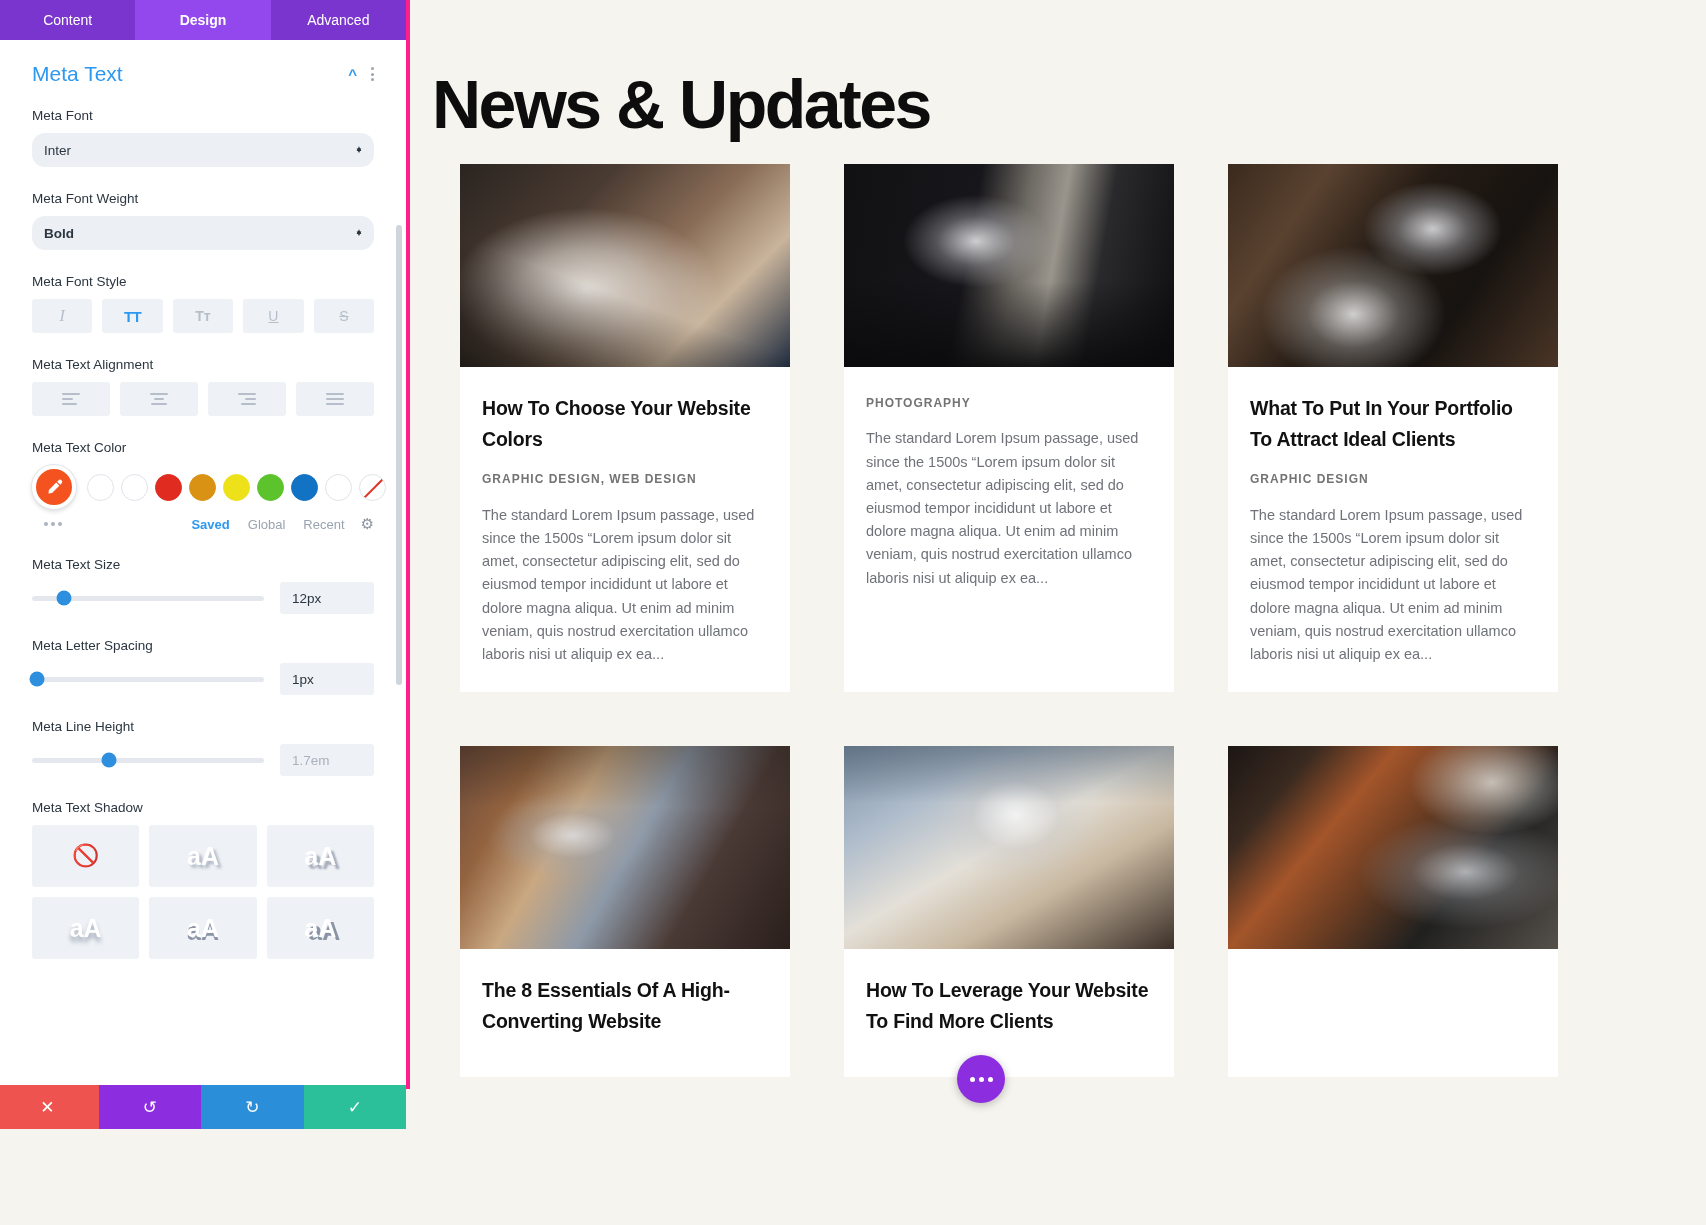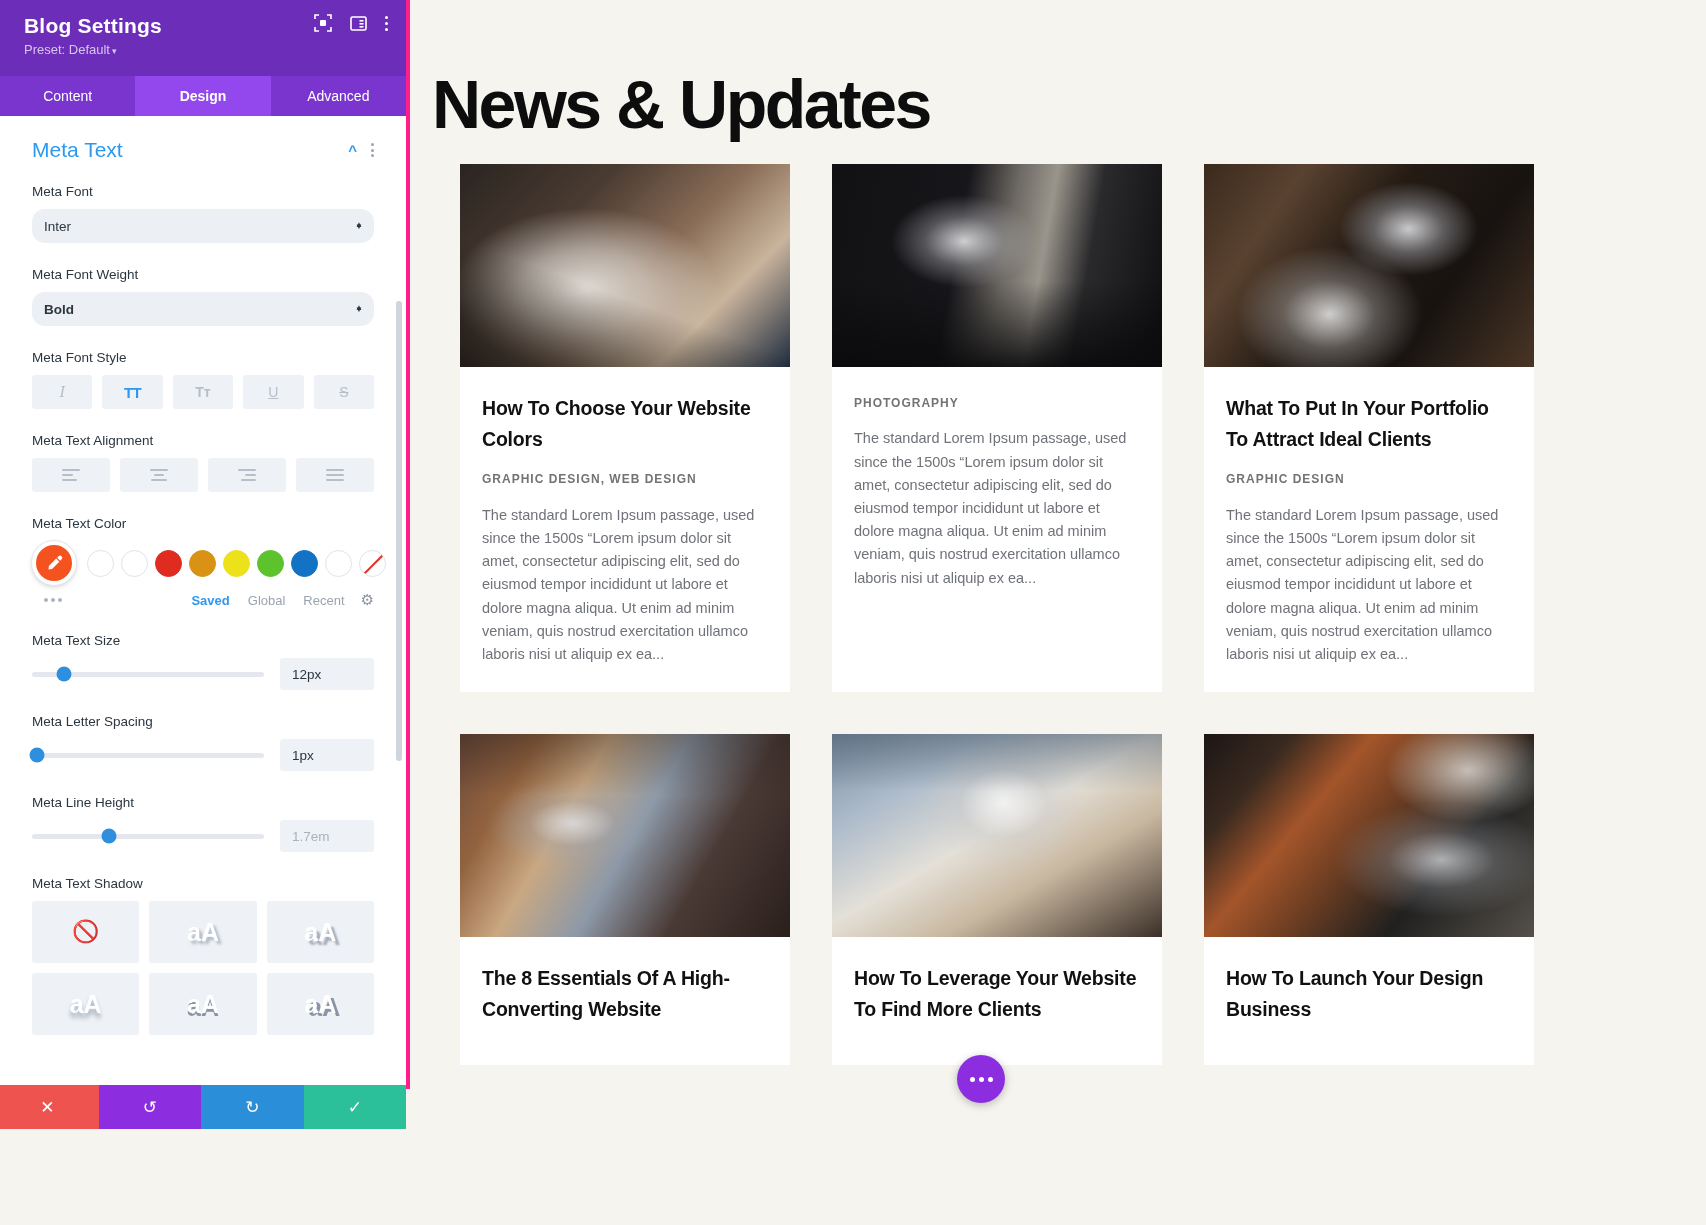--- a/index.html
+++ b/index.html
@@ -199,21 +199,21 @@
     color: #f4531f; font-size: 14px; font-weight: bold;
     letter-spacing: 1.6px; margin-bottom: 14px;
   }
   .page-title {
     font-size: 68px; font-weight: bold; color: #0d0d0d;
     letter-spacing: -2.5px; line-height: 1;
     margin-bottom: 26px;
   }
   .cards {
     display: grid; grid-template-columns: repeat(3, 330px);
-    gap: 42px;
+    gap: 54px;
     padding-left: 28px;
   }
   .card { background: #fff; }
   .card-img { height: 203px; position: relative; overflow: hidden; }
   .card-body { padding: 26px 22px 26px 22px; }
   .card-title {
     font-size: 19.5px; font-weight: bold; color: #111;
     line-height: 1.6; letter-spacing: -.2px; margin-bottom: 14px;
   }
   .card-meta {
@@ -234,43 +234,20 @@
   .fab i { width: 5px; height: 5px; border-radius: 50%; background: #fff; display:block; }
 
   
   .ph { position: absolute; inset: 0; }
 </style>
 </head>
 <body>
 
 <div id="settings-panel">
 
-  <div class="panel-header">
-    <div class="panel-title">Blog Settings</div>
-    <div class="panel-preset">
-      <span>Preset: Default</span><span class="caret">▾</span>
-    </div>
-    <div class="header-icons">
-      <svg class="hicon" width="18" height="18" viewBox="0 0 18 18">
-        <path d="M1 5V1h4M13 1h4v4M17 13v4h-4M5 17H1v-4" stroke="#fff" stroke-width="1.6" fill="none"></path>
-        <rect x="6" y="6" width="6" height="6" rx="1" fill="#fff"></rect>
-      </svg>
-      <svg class="hicon" width="17" height="17" viewBox="0 0 17 17">
-        <rect x="1" y="2" width="15" height="13" rx="1.5" stroke="#fff" stroke-width="1.6" fill="none"></rect>
-        <rect x="9.5" y="5" width="4" height="1.6" fill="#fff"></rect>
-        <rect x="9.5" y="8" width="4" height="1.6" fill="#fff"></rect>
-        <rect x="9.5" y="11" width="4" height="1.6" fill="#fff"></rect>
-      </svg>
-      <div class="hdots">
-          <i></i>
-          <i></i>
-          <i></i>
-        </div>
-    </div>
-  </div>
 
   <div class="panel-tabs">
     <div class="panel-tab">Content</div>
     <div class="panel-tab active">Design</div>
     <div class="panel-tab">Advanced</div>
   </div>
 
   <div class="panel-body">
     <div class="panel-scroll">
 
@@ -512,23 +489,20 @@
         <div class="card-title">How To Leverage Your Website To Find More Clients</div>
       </div>
     </div>
 
     <div class="card">
       <div class="card-img">
         <div class="ph" style="background:linear-gradient(130deg,#1c1614 0%,#3a2a20 18%,#a4552a 34%,#6b3d22 50%,#20201f 70%,#55504a 100%)"></div>
         <div class="ph" style="background:radial-gradient(ellipse at 72% 62%,rgba(210,212,216,.8) 0%,rgba(150,152,158,.35) 16%,transparent 32%)"></div>
         <div class="ph" style="background:radial-gradient(ellipse at 80% 18%,rgba(240,238,232,.75) 0%,transparent 22%)"></div>
       </div>
-      <div class="card-body">
-        <div class="card-title">How To Launch Your Design Business</div>
-      </div>
     </div>
 
   </div>
 </div>
 
 <div class="fab">
     <i></i>
     <i></i>
     <i></i>
   </div>

